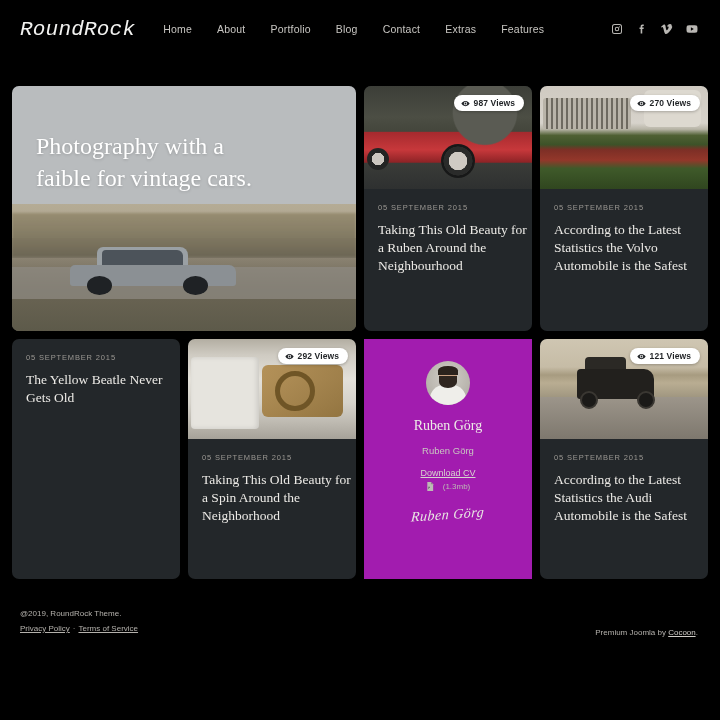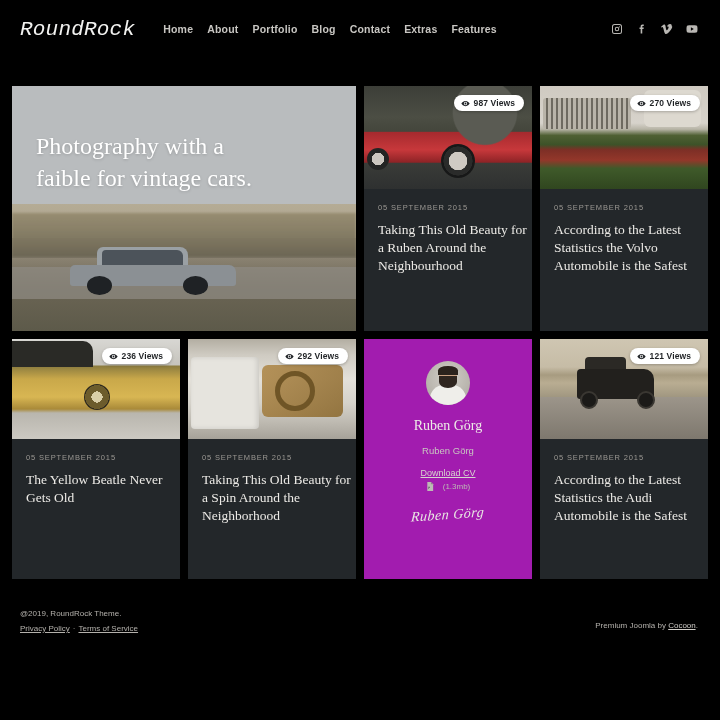--- a/index.html
+++ b/index.html
@@ -19,21 +19,21 @@
   }
   .brand {
     font-family: Liberation Mono, monospace;
     font-style: italic;
     font-size: 21px;
     color: #f2f2f0;
     letter-spacing: .2px;
     white-space: nowrap;
     margin-right: 28px;
   }
-  .nav { display: flex; align-items: flex-end; gap: 14px; font-weight: bold; }
+  .nav { display: flex; align-items: flex-end; gap: 25px; }
   .nav-link {
     font-size: 10.5px;
     color: #c8c6c2;
     text-decoration: none;
     white-space: nowrap;
     letter-spacing: .2px;
   }
   .spacer { flex: 1; }
   .social { display: flex; align-items: center; gap: 13px; }
   .social-icon { width: 12px; height: 12px; display: block; fill: #b9b7b3; }
@@ -43,20 +43,21 @@
     padding: 28px 12px 0 12px;
     display: grid;
     grid-template-columns: repeat(4, 1fr);
     grid-template-rows: 245px 240px;
     gap: 8px;
   }
   .card {
     background: #23272a;
     overflow: hidden;
     position: relative;
+    border-radius: 7px;
   }
   .card.hero { grid-column: 1 / span 2; }
 
   
   .hero-img {
     position: absolute; inset: 0;
     background:
       linear-gradient(to bottom,
         #b9bcbe 0%, #b9bcbe 48%,
         #b5ac96 48%, #a99f88 62%,
@@ -324,21 +325,21 @@
     color: #e9e7e3;
     transform: rotate(-4deg) skewX(-8deg);
     letter-spacing: .5px;
   }
 
   
   .footer {
     margin-top: 28px;
     padding: 0 22px 0 20px;
     display: flex;
-    align-items: flex-start;
+    align-items: flex-end;
     justify-content: space-between;
     text-decoration: underline;
   }
   .footer-left { font-size: 8px; color: #b4b1ac; line-height: 1.85; }
   .footer-links a {
     color: #b4b1ac; text-decoration: underline; font-size: 8px;
   }
   .dot-sep { color: #8d8a86; padding: 0 3px; }
   .footer-right { font-size: 8px; color: #b4b1ac; padding-top: 14px; margin-left: 16px; }
   .footer-right a { color: #cfccc7; text-decoration: underline; }
@@ -435,32 +436,20 @@
         <span>270 Views</span>
       </div>
     </div>
     <div class="card-body">
       <div class="card-date">05 SEPTEMBER 2015</div>
       <div class="card-title">According to the Latest Statistics the Volvo Automobile is the Safest</div>
     </div>
   </div>
 
   <div class="card">
-    <div class="card-img tall">
-      <div class="img-beetle">
-        <div class="glassb"></div>
-          <div class="lamp"></div>
-      </div>
-      <div class="views-badge">
-        <svg class="eye-icon" viewBox="0 0 24 24">
-          <path d="M12 5C6.5 5 2.2 9.1 1 12c1.2 2.9 5.5 7 11 7s9.8-4.1 11-7c-1.2-2.9-5.5-7-11-7zm0 11.5A4.5 4.5 0 1116.5 12 4.5 4.5 0 0112 16.5zm0-7A2.5 2.5 0 1014.5 12 2.5 2.5 0 0012 9.5z"></path>
-        </svg>
-        <span>236 Views</span>
-      </div>
-    </div>
     <div class="card-body">
       <div class="card-date">05 SEPTEMBER 2015</div>
       <div class="card-title">The Yellow Beatle Never Gets Old</div>
     </div>
   </div>
 
   <div class="card">
     <div class="card-img tall">
       <div class="img-white">
         <div class="door"></div>

